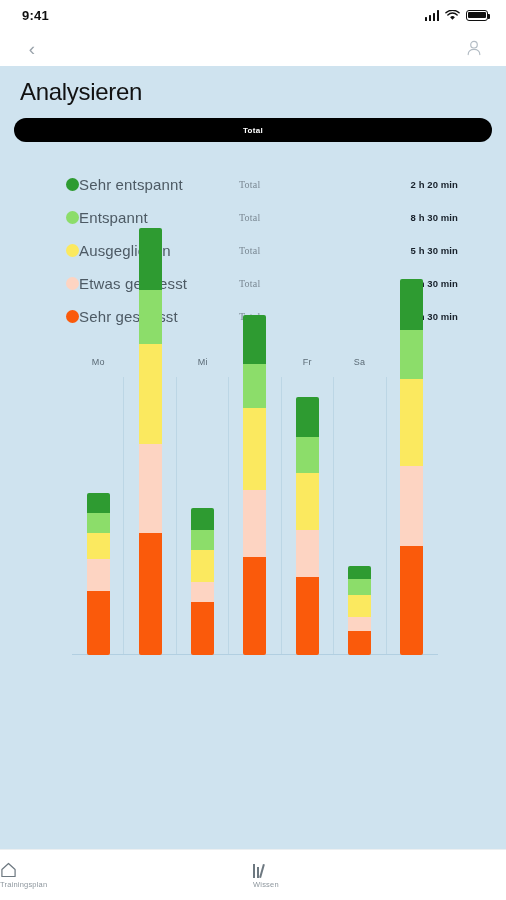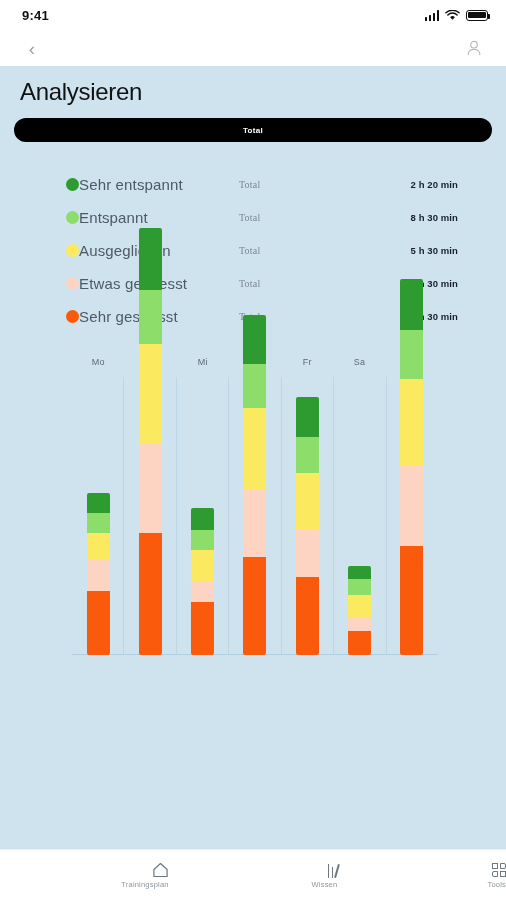--- a/index.html
+++ b/index.html
@@ -115,21 +115,21 @@
   .bar{ width:23px; display:flex; flex-direction:column; justify-content:flex-end;
         border-radius:2px; overflow:hidden; cursor:pointer; }
   .seg-blk{ width:100%; }
 
   
   .tabbar{
     position:absolute; left:0; right:0; bottom:0; height:51px;
     background:#ffffff; display:flex; align-items:center;
     border-top:1px solid #eceff1;
   }
-  .tab{ flex:1; display:flex; flex-direction:column; align-items:flex-end;
+  .tab{ flex:1; display:flex; flex-direction:column; align-items:flex-start;
         justify-content:center; gap:1px; cursor:pointer; }
   .tab-ico{ height:17px; display:flex; align-items:center; justify-content:center;
             color:#6d7880; }
   .tab-lbl{ font-size:7.5px; color:#8e979e; letter-spacing:.2px; }
   .wissen-ico{ display:flex; align-items:flex-end; gap:2.5px; height:15px; }
   .wissen-ico i{ width:1.6px; background:#6d7880; display:block; }
   .wissen-ico i:nth-child(1){height:14px}
   .wissen-ico i:nth-child(2){height:11px}
   .wissen-ico i:nth-child(3){height:14px;transform:rotate(16deg)}
   .tools-ico{ display:grid; grid-template-columns:6px 6px; grid-template-rows:6px 6px;
@@ -311,24 +311,13 @@
   <div class="tab">
     <span class="tab-ico">
       <span class="wissen-ico">
           <i></i>
           <i></i>
           <i></i>
         </span>
     </span>
     <span class="tab-lbl">Wissen</span>
   </div>
-  <div class="tab">
-    <span class="tab-ico">
-      <span class="tools-ico">
-          <i></i>
-          <i></i>
-          <i></i>
-          <i></i>
-        </span>
-    </span>
-    <span class="tab-lbl">Tools</span>
-  </div>
 </div>
 
 </body></html>

